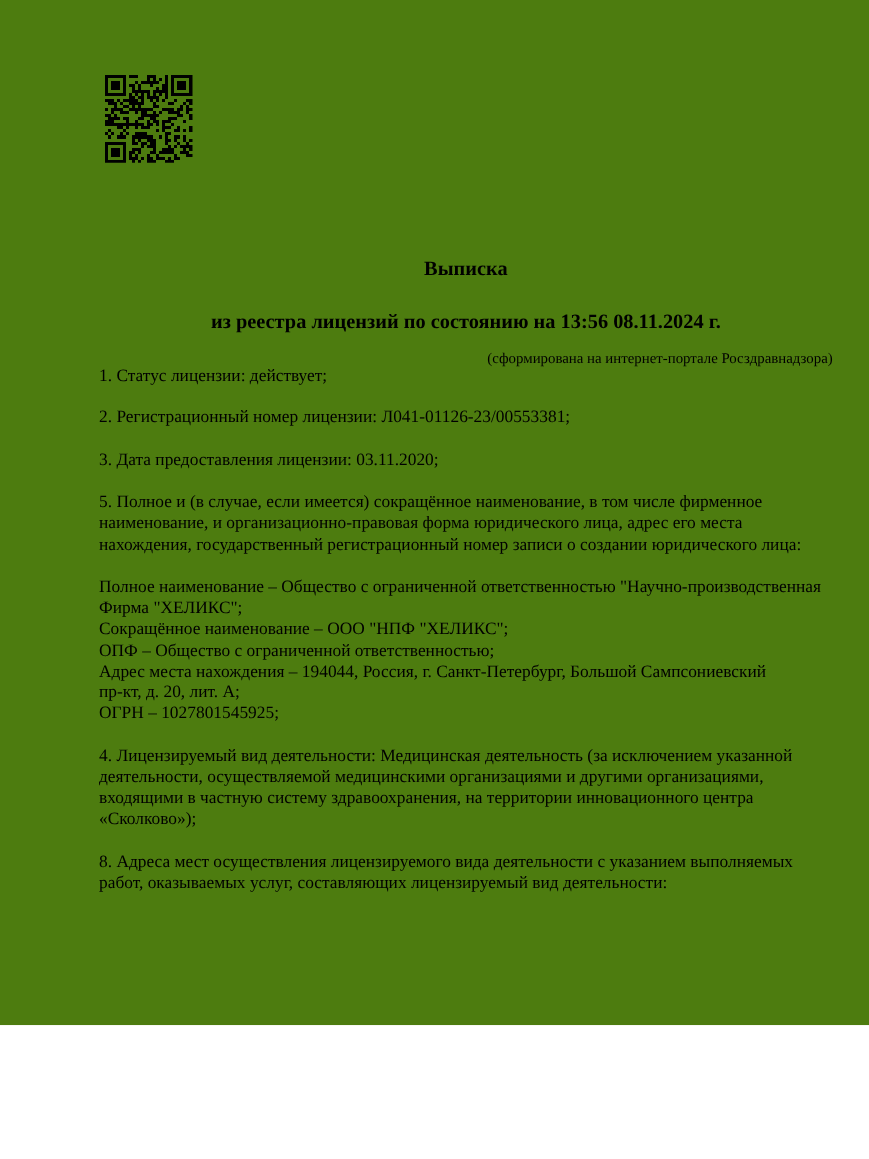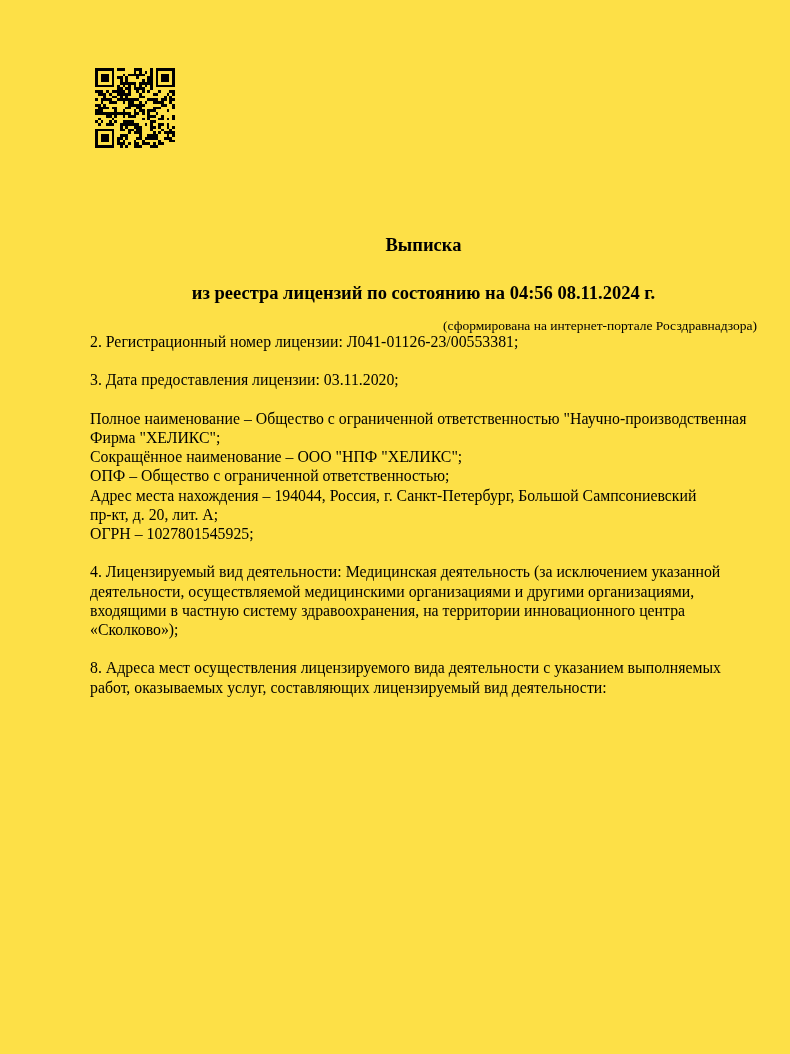--- a/index.html
+++ b/index.html
@@ -3,22 +3,22 @@
 <meta charset="utf-8">
 <style>
   html, body {
     margin: 0;
     padding: 0;
     background: #ffffff;
   }
   .page {
     position: relative;
     width: 790px;
-    height: 1054px;
-    background: #fde047;
+    height: 932px;
+    background: #4d7c0f;
     font-family: "Liberation Serif", "DejaVu Serif", serif;
     color: #000000;
     overflow: hidden;
   }
   .qr {
     position: absolute;
     left: 95px;
     top: 68px;
     width: 80px;
     height: 80px;
@@ -470,28 +470,32 @@
       <rect x="14" y="28" width="1" height="1" fill="#000"></rect>
       <rect x="15" y="28" width="1" height="1" fill="#000"></rect>
       <rect x="16" y="28" width="1" height="1" fill="#000"></rect>
       <rect x="20" y="28" width="1" height="1" fill="#000"></rect>
       <rect x="21" y="28" width="1" height="1" fill="#000"></rect>
       <rect x="22" y="28" width="1" height="1" fill="#000"></rect>
     </svg>
 
   <div class="title-block">
     <span>Выписка</span><br>
-    <span>из реестра лицензий по состоянию на 04:56 08.11.2024 г.</span>
+    <span>из реестра лицензий по состоянию на 13:56 08.11.2024 г.</span>
   </div>
 
   <div class="subtitle">(сформирована на интернет-портале Росздравнадзора)</div>
 
   <div class="body-text">
+    <p>1. Статус лицензии: действует;</p>
     <p>2. Регистрационный номер лицензии: Л041-01126-23/00553381;</p>
     <p>3. Дата предоставления лицензии: 03.11.2020;</p>
+    <p>5. Полное и (в случае, если имеется) сокращённое наименование, в том числе фирменное
+наименование, и организационно-правовая форма юридического лица, адрес его места
+нахождения, государственный регистрационный номер записи о создании юридического лица:</p>
     <p>Полное наименование – Общество с ограниченной ответственностью "Научно-производственная
 Фирма "ХЕЛИКС";
 Сокращённое наименование – ООО "НПФ "ХЕЛИКС";
 ОПФ – Общество с ограниченной ответственностью;
 Адрес места нахождения – 194044, Россия, г. Санкт-Петербург, Большой Сампсониевский
 пр-кт, д. 20, лит. А;
 ОГРН – 1027801545925;</p>
     <p>4. Лицензируемый вид деятельности: Медицинская деятельность (за исключением указанной
 деятельности, осуществляемой медицинскими организациями и другими организациями,
 входящими в частную систему здравоохранения, на территории инновационного центра

